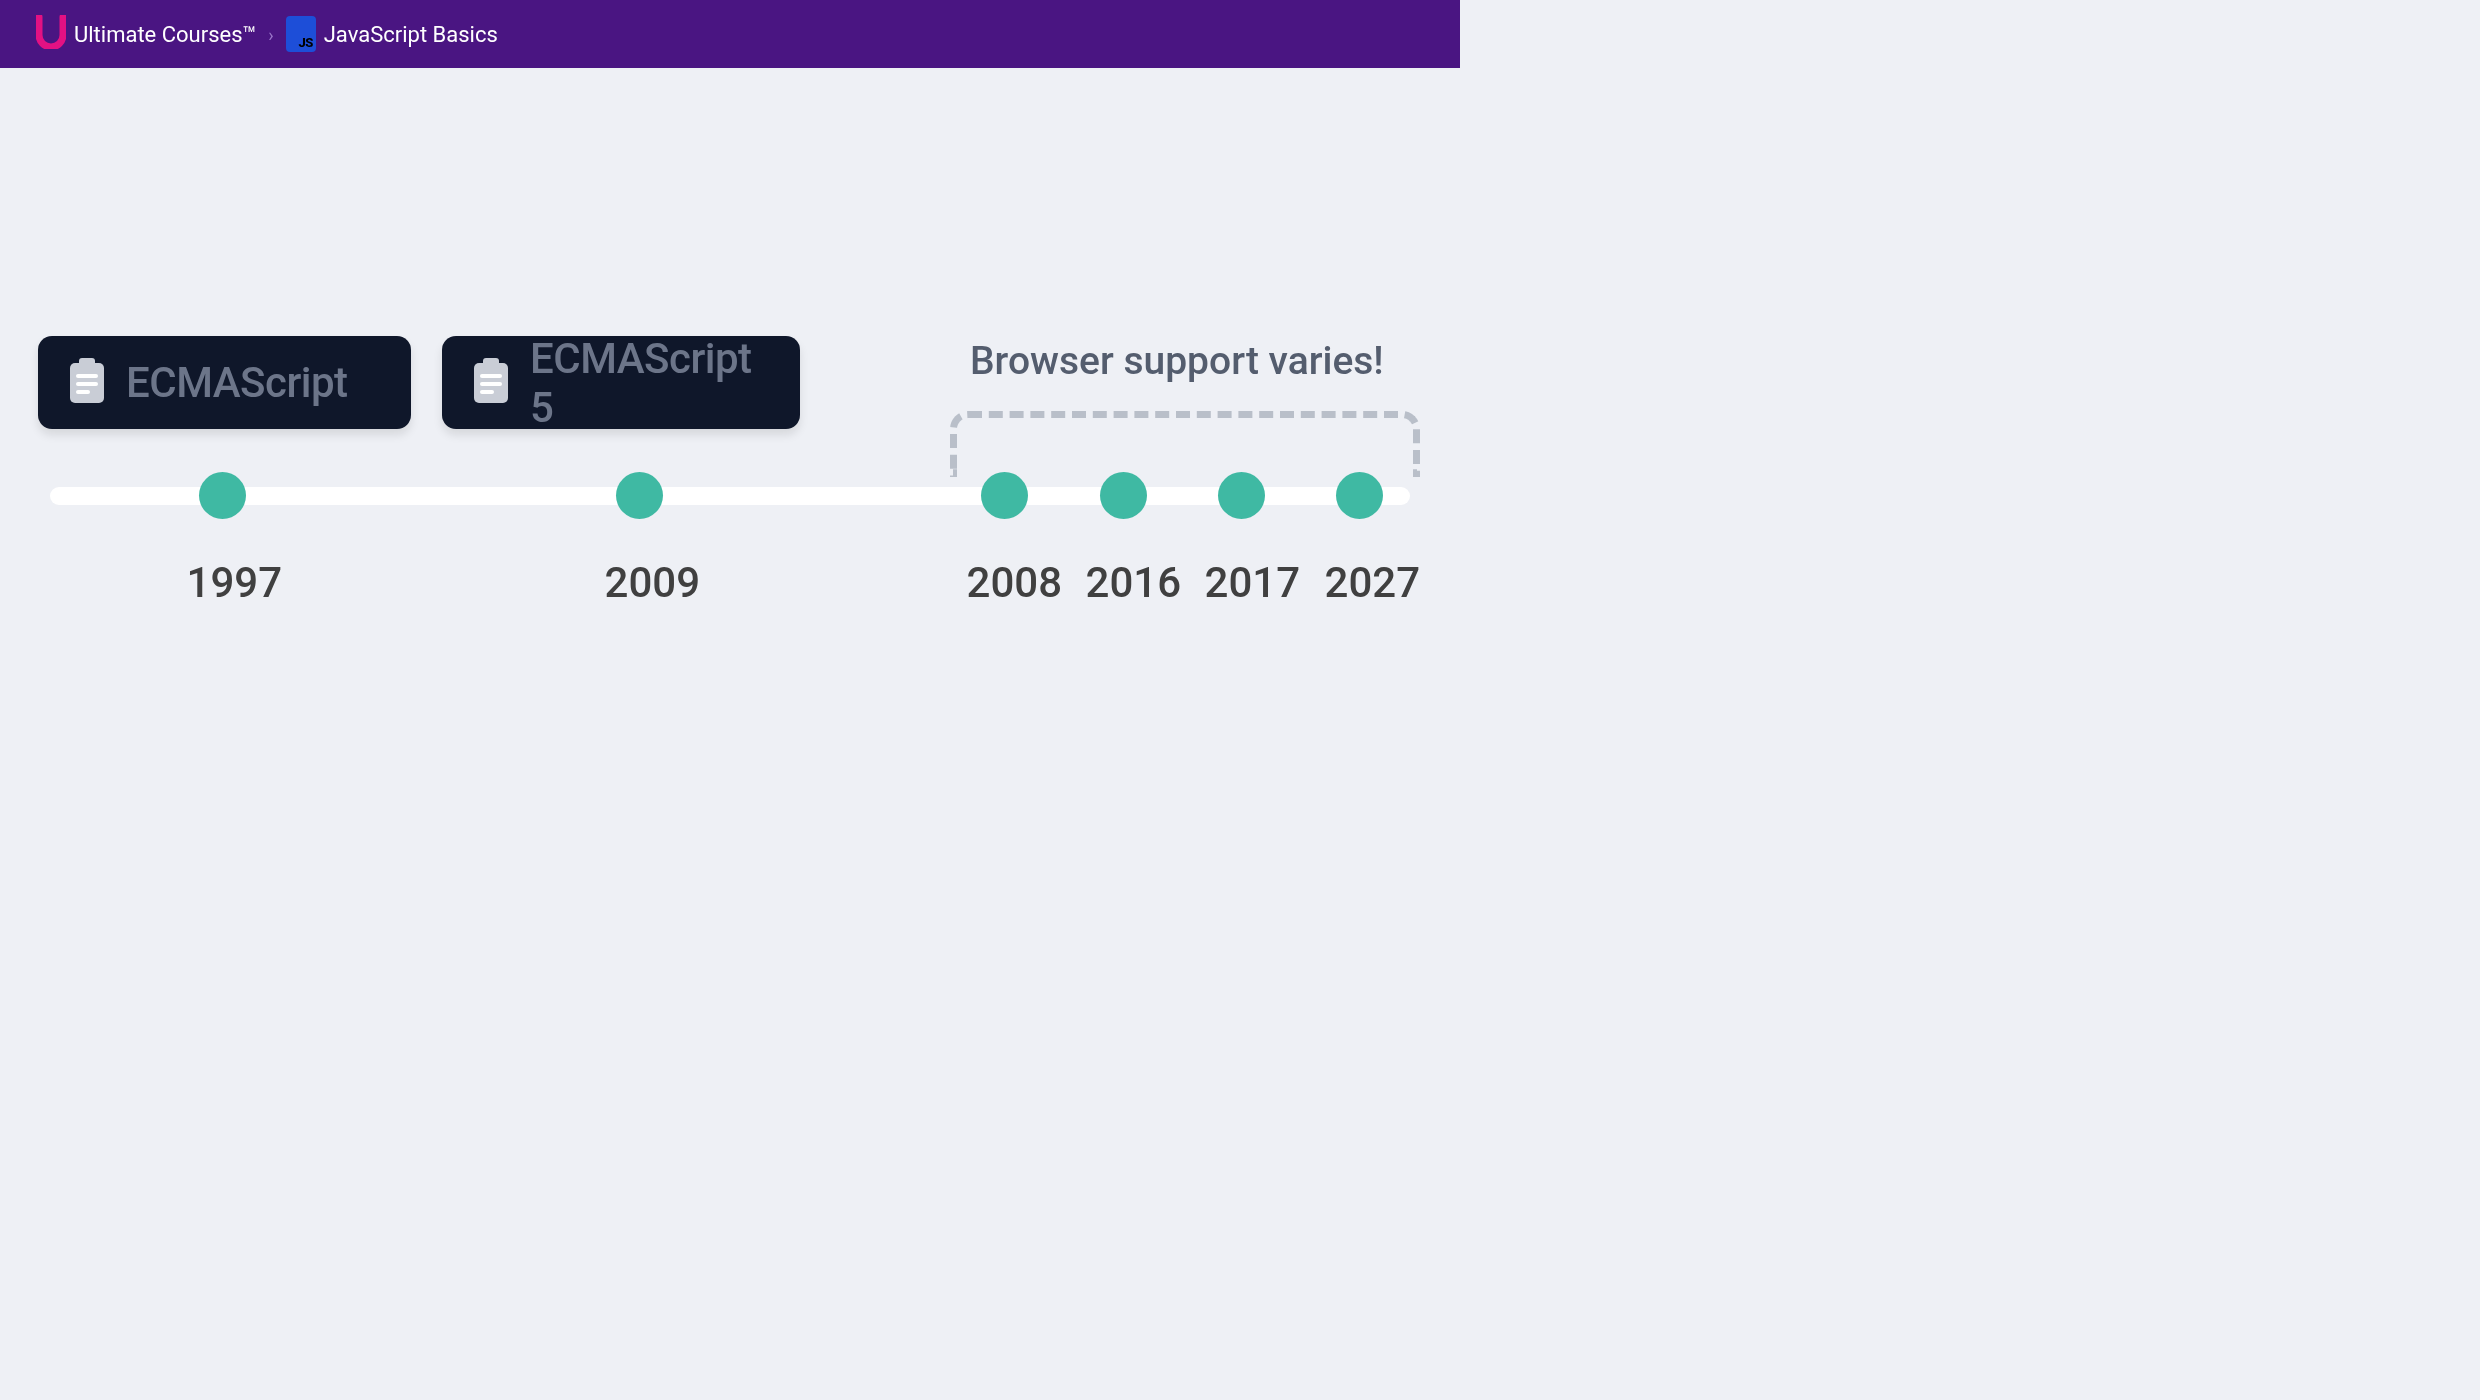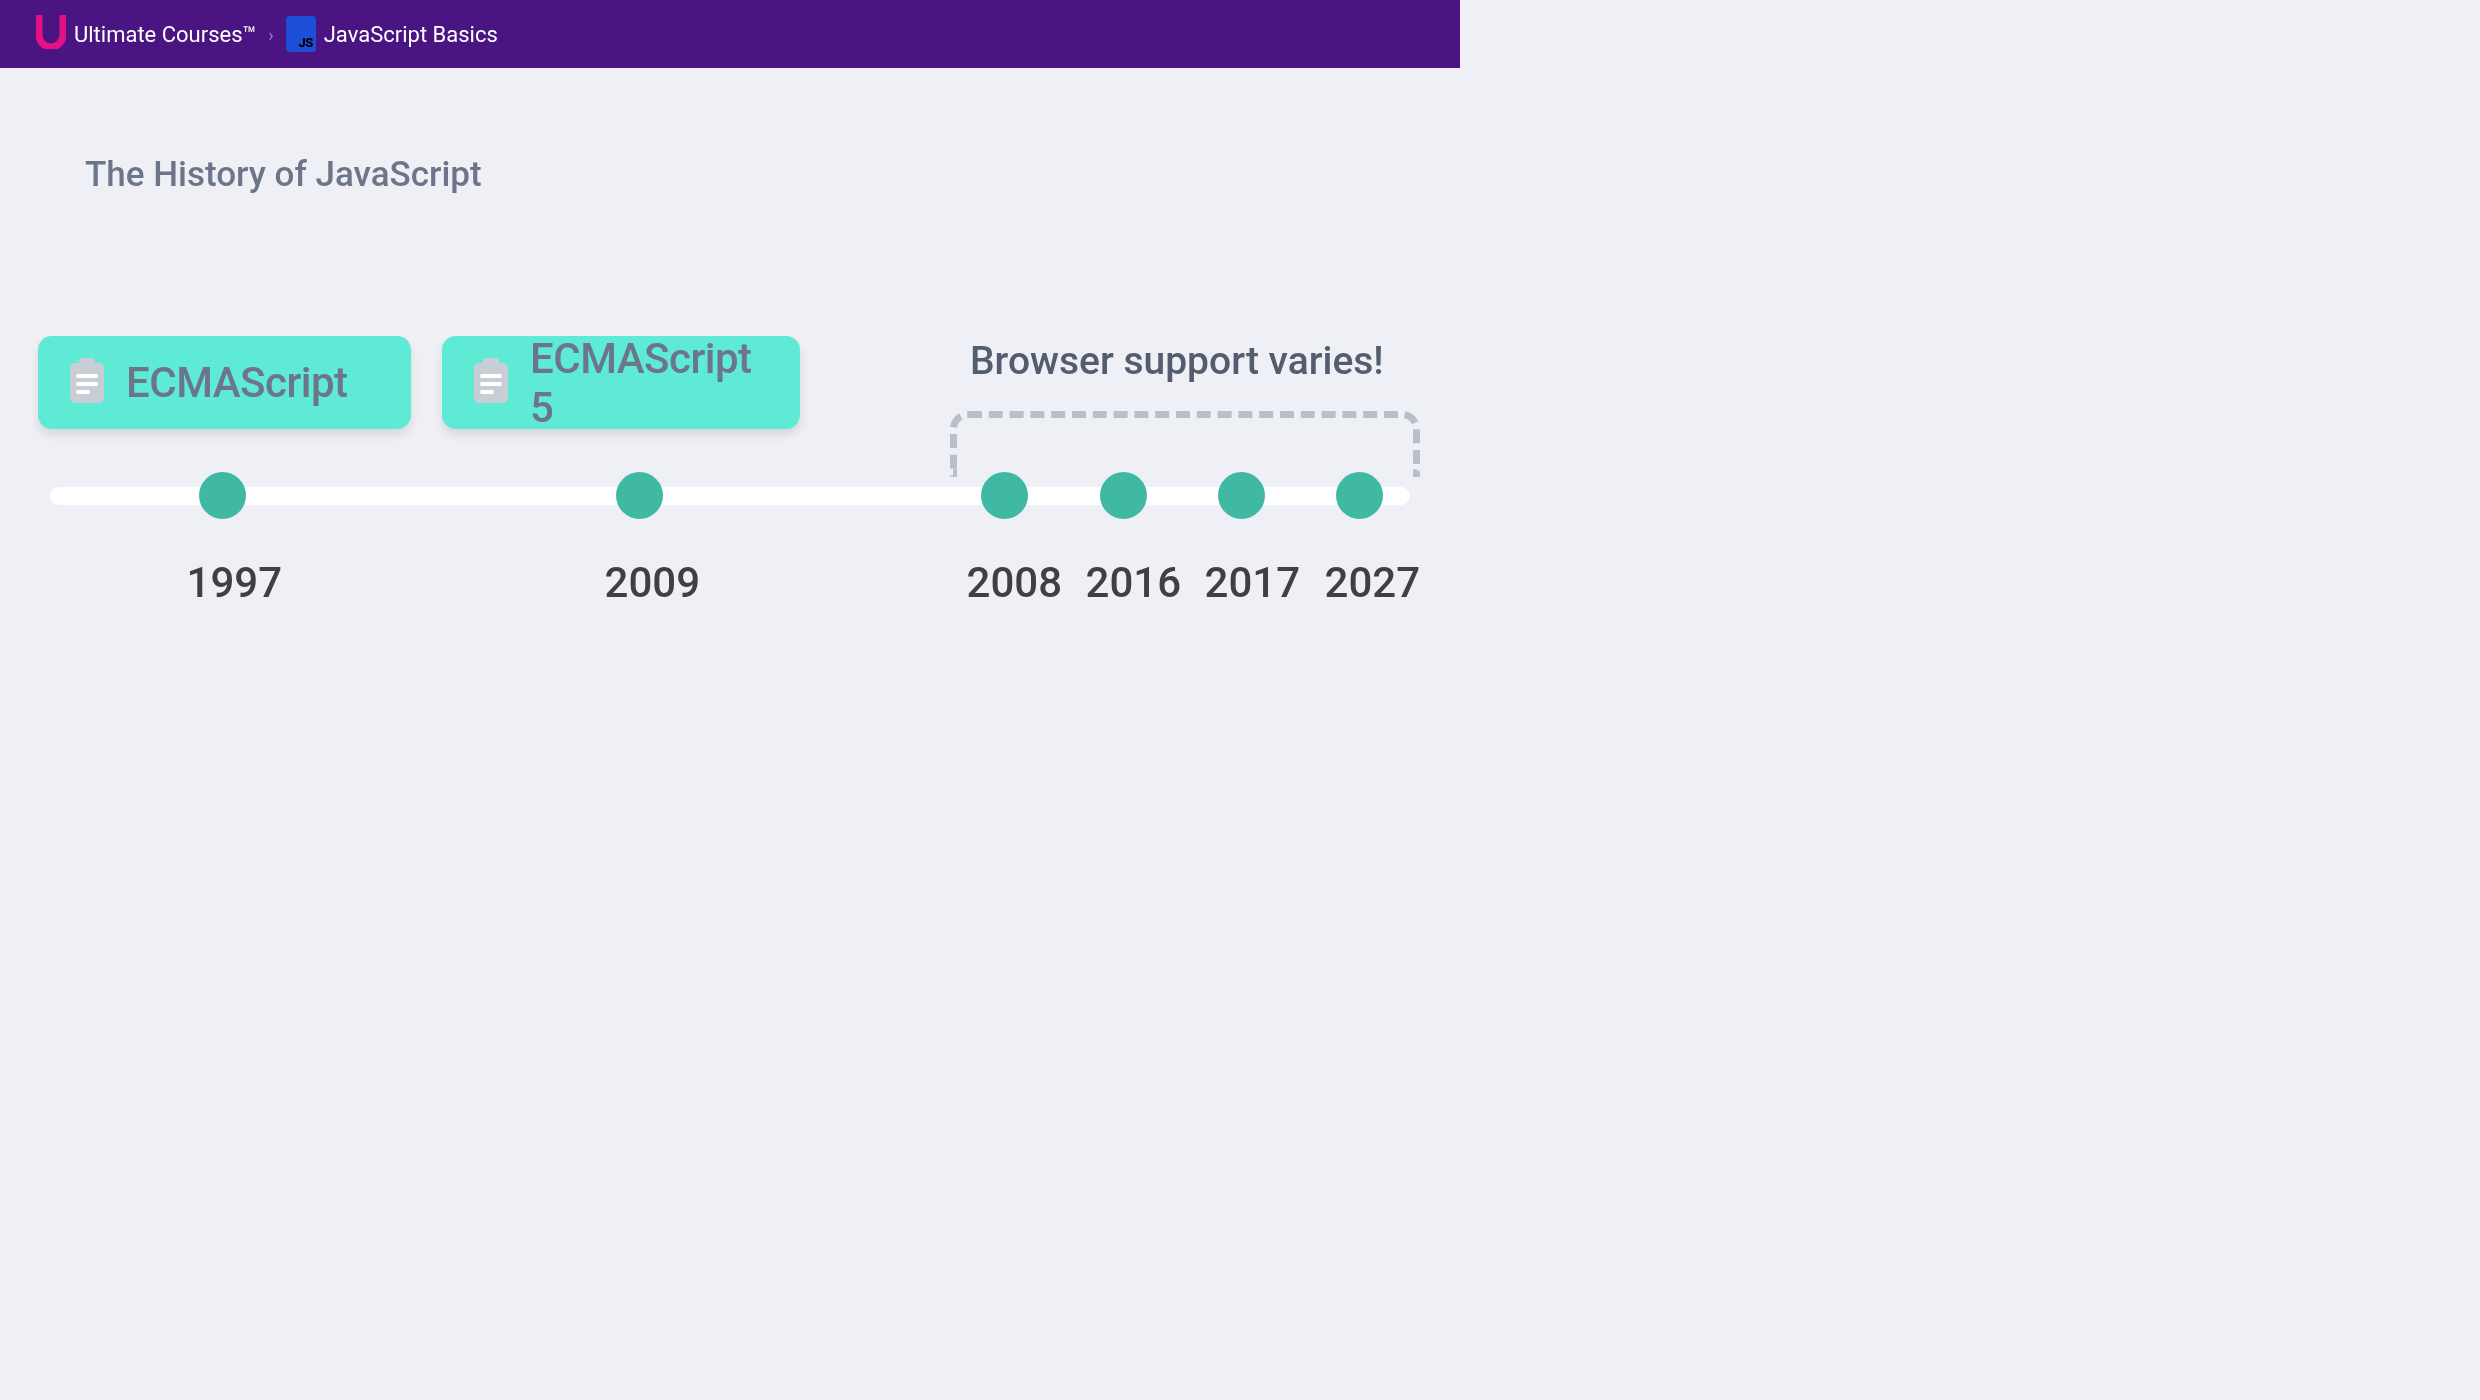--- a/index.html
+++ b/index.html
@@ -70,21 +70,21 @@
     left: 85px;
     top: 86px;
     font-size: 35px;
     font-weight: 500;
     color: #6c7589;
   }
 
   
   .card {
     position: absolute;
-    background: #5eead4;
+    background: #0f172a;
     border-radius: 14px;
     box-shadow: 0 6px 10px rgba(0,0,0,0.10);
     display: flex;
     align-items: center;
     padding: 16px 28px;
     gap: 18px;
   }
   .card-1 { left: 38px;  top: 268px; width: 373px; height: 93px; }
   .card-2 { left: 442px; top: 268px; width: 358px; height: 93px; }
 
@@ -172,21 +172,20 @@
   <span class="brand-text">Ultimate Courses™</span>
   <span class="chevron">›</span>
   <span class="js-badge">
     <span class="js-badge-text">JS</span>
   </span>
   <span class="course-name">JavaScript Basics</span>
 </div>
 
 <div class="slide">
 
-  <div class="slide-title">The History of JavaScript</div>
 
   <div class="card card-1">
     <span>
       <svg class="clipboard-icon" viewBox="0 0 42 48">
         <rect x="4" y="6" width="34" height="40" rx="5" fill="#c9cdd6"></rect>
         <rect x="13" y="1" width="16" height="10" rx="3" fill="#c9cdd6"></rect>
         <rect x="10" y="17" width="22" height="4" rx="2" fill="#fff"></rect>
         <rect x="10" y="25" width="22" height="4" rx="2" fill="#fff"></rect>
         <rect x="10" y="33" width="14" height="4" rx="2" fill="#fff"></rect>
       </svg>

